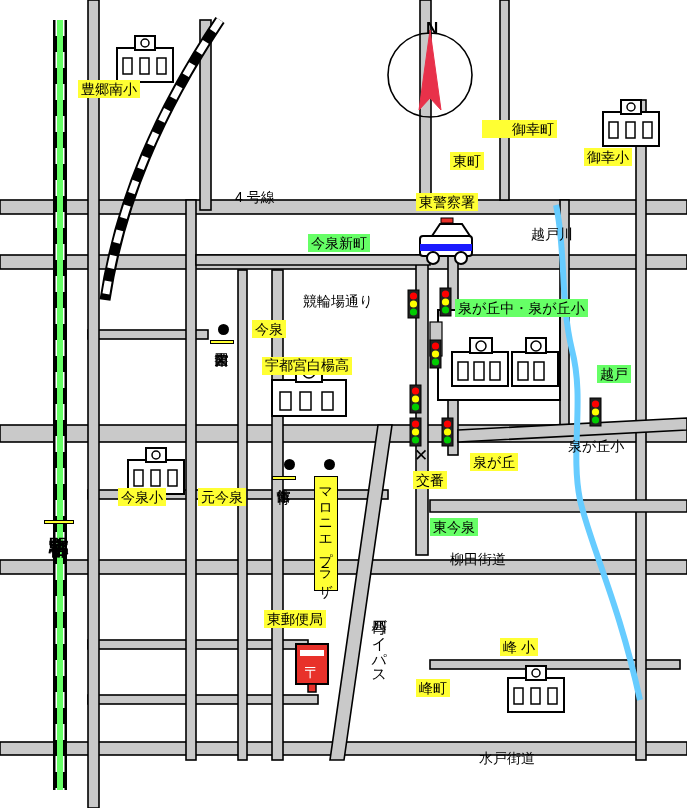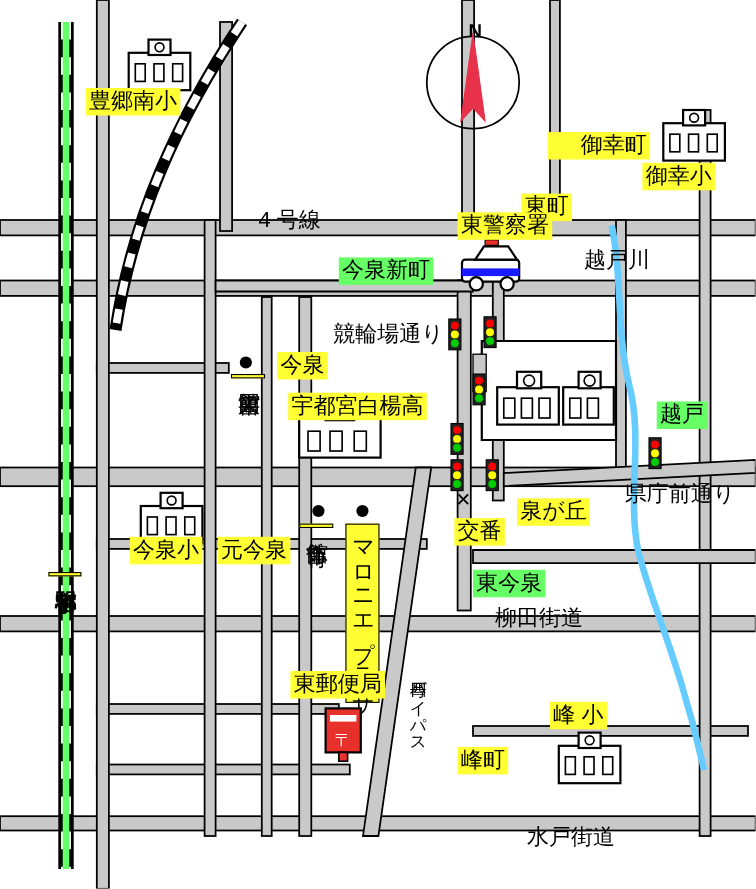--- a/index.html
+++ b/index.html
@@ -1,19 +1,19 @@
 <!DOCTYPE html>
 <html><head>
 <meta charset="utf-8">
 <style>
   html,body{margin:0;padding:0;background:#ffffff;}
   body{font-family:"Liberation Sans","DejaVu Sans",sans-serif;}
   #map{position:relative;width:687px;height:808px;overflow:hidden;background:#ffffff;}
   #map svg.base{position:absolute;left:0;top:0;width:687px;height:808px;}
-  .lbl{position:absolute;font-size:20px;line-height:1.15;color:#000;white-space:nowrap;padding:1px 3px;box-sizing:border-box;}
+  .lbl{position:absolute;font-size:14px;line-height:1.15;color:#000;white-space:nowrap;padding:1px 3px;box-sizing:border-box;}
   .lbl.yellow{background:#ffff33;}
   .lbl.green{background:#66ff66;}
   .lbl.box{border:1px solid #000;background:#ffff33;}
   .lbl.vert{writing-mode:vertical-rl;text-orientation:upright;white-space:nowrap;}
   .lbl.plain{background:transparent;}
   .lbl.big{font-size:19px;font-weight:bold;}
   .lbl.med{font-size:15px;}
   .dot{position:absolute;width:11px;height:11px;border-radius:50%;background:#000;}
   .cross{position:absolute;font-size:17px;color:#000;}
 </style>
@@ -171,27 +171,28 @@
     <g>
       <circle cx="430" cy="75" r="42" fill="none" stroke="#000" stroke-width="1.6"></circle>
       <polygon points="430,30 441,110 430,98 419,110" fill="#e8314a" stroke="#e8314a"></polygon>
     </g>
   </svg>
 
   <div class="lbl yellow" style="left:78px;  top:80px;">豊郷南小</div>
   <div class="lbl plain" style="left:232px; top:188px;">4 号線</div>
   <div class="lbl green" style="left:308px; top:198px;margin-top:36px;">今泉新町</div>
   <div class="lbl plain" style="left:300px; top:248px;margin-top:44px;">競輪場通り</div>
-  <div class="lbl yellow" style="left:498px; top:120px;padding-left:30px;">御幸町</div>
+  <div class="lbl yellow" style="left:482px; top:120px;padding-left:30px;">御幸町</div>
   <div class="lbl yellow" style="left:570px; top:148px;margin-left:14px;">御幸小</div>
-  <div class="lbl yellow" style="left:450px; top:176px;margin-left:24px;">東町</div>
+  <div class="lbl yellow" style="left:450px; top:152px;">東町</div>
   <div class="lbl yellow" style="left:416px; top:193px;">東警察署</div>
   <div class="lbl plain" style="left:528px; top:225px;">越戸川</div>
+  <div class="lbl green" style="left:455px; top:299px;">泉が丘中・泉が丘小</div>
   <div class="lbl green" style="left:597px; top:365px;">越戸</div>
-  <div class="lbl plain" style="left:565px; top:437px;">県庁前通り</div>
+  <div class="lbl plain" style="left:565px; top:437px;">泉が丘小</div>
   <div class="lbl yellow" style="left:252px; top:320px;">今泉</div>
   <div class="lbl box vert" style="left:210px; top:340px;">東図書館</div>
   <div class="lbl yellow" style="left:262px; top:357px;font-family:Liberation Serif, serif;">宇都宮白楊高</div>
   <div class="lbl yellow" style="left:118px; top:488px;">今泉小</div>
   <div class="lbl yellow" style="left:186px; top:488px;margin-left:12px;">元今泉</div>
   <div class="lbl box vert" style="left:272px; top:476px;">市体育館</div>
   <div class="lbl box vert" style="left:314px; top:476px;">マロニエプラザ</div>
   <div class="lbl yellow" style="left:413px; top:471px;">交番</div>
   <div class="lbl yellow" style="left:470px; top:453px;">泉が丘</div>
   <div class="lbl green" style="left:430px; top:518px;">東今泉</div>

